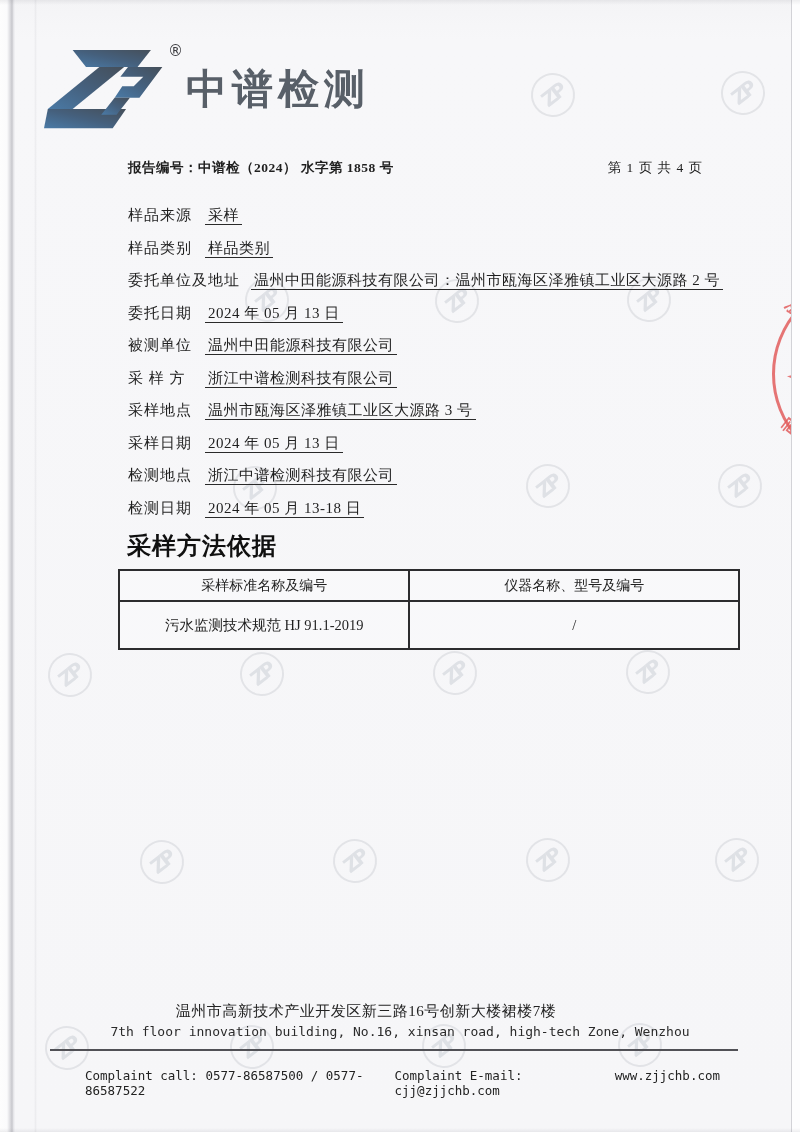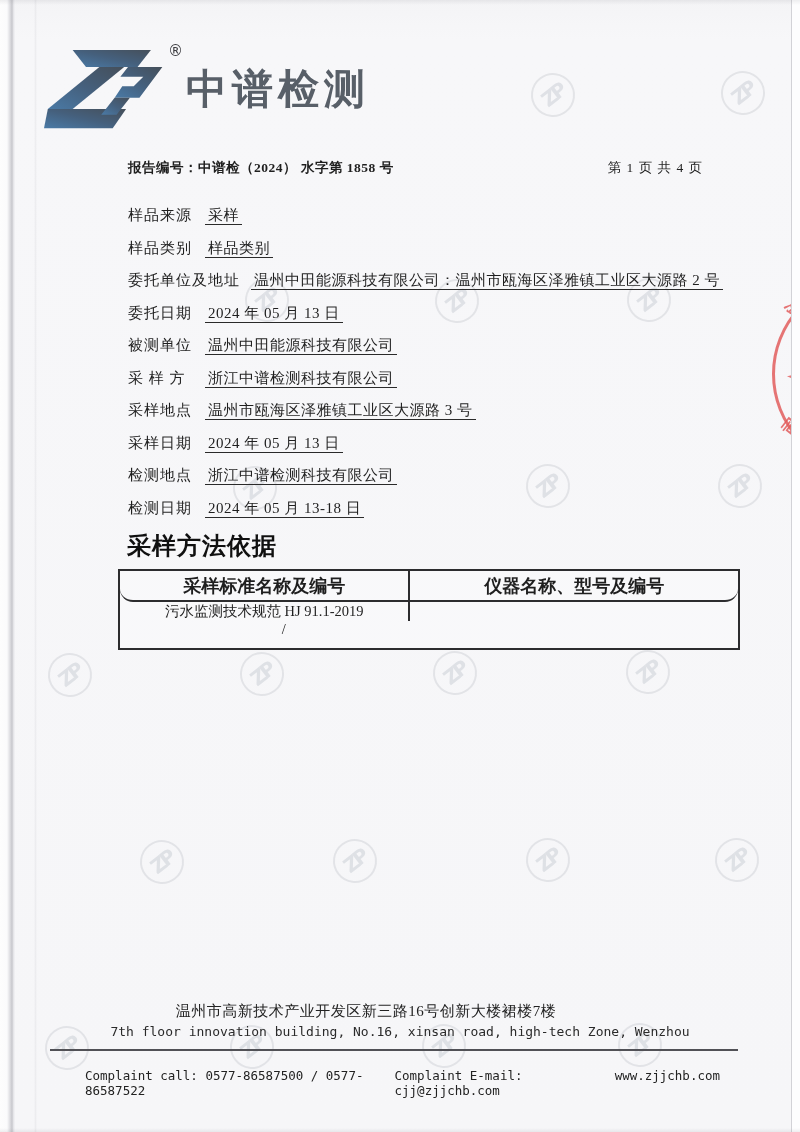--- a/index.html
+++ b/index.html
@@ -56,22 +56,22 @@
     position:absolute; left:127px; top:530px;
     font-family:"Liberation Sans","DejaVu Sans",sans-serif;
     font-size:24px; font-weight:bold; color:#101010; letter-spacing:1px;
   }
 
   
   .mtable { position:absolute; left:118px; top:569px; width:622px;
     border:2px solid #2c2c2e; background:rgba(255,255,255,.25); }
   .mtr { display:flex; }
   .mtr.head { height:31px; border-bottom:2px solid #2c2c2e;
-    font-family:"Liberation Sans","DejaVu Sans",sans-serif; font-weight:bold; font-size:18px;border-radius:13px; }
-  .mtr.body { height:46px; font-size:14.5px;flex-direction:column; }
+    font-family:"Liberation Sans","DejaVu Sans",sans-serif; font-weight:normal; font-size:14px; }
+  .mtr.body { height:46px; font-size:14.5px; }
   .mtd { display:flex; align-items:center; justify-content:center; }
   .mtd.c1 { width:47%; border-right:2px solid #2c2c2e; }
   .mtd.c2 { width:53%; }
 
   
   .addr-cn { position:absolute; left:0; top:1002px; width:732px; text-align:center;
     font-size:15px; color:#222; letter-spacing:.5px; }
   .addr-en { position:absolute; left:0; top:1024px; width:800px; text-align:center;
     font-family:"DejaVu Sans Mono","Liberation Mono",monospace; font-size:13px; color:#2a2a2a; }
   .foot-rule { position:absolute; left:50px; top:1049px; width:688px; height:2px; background:#515156; }

